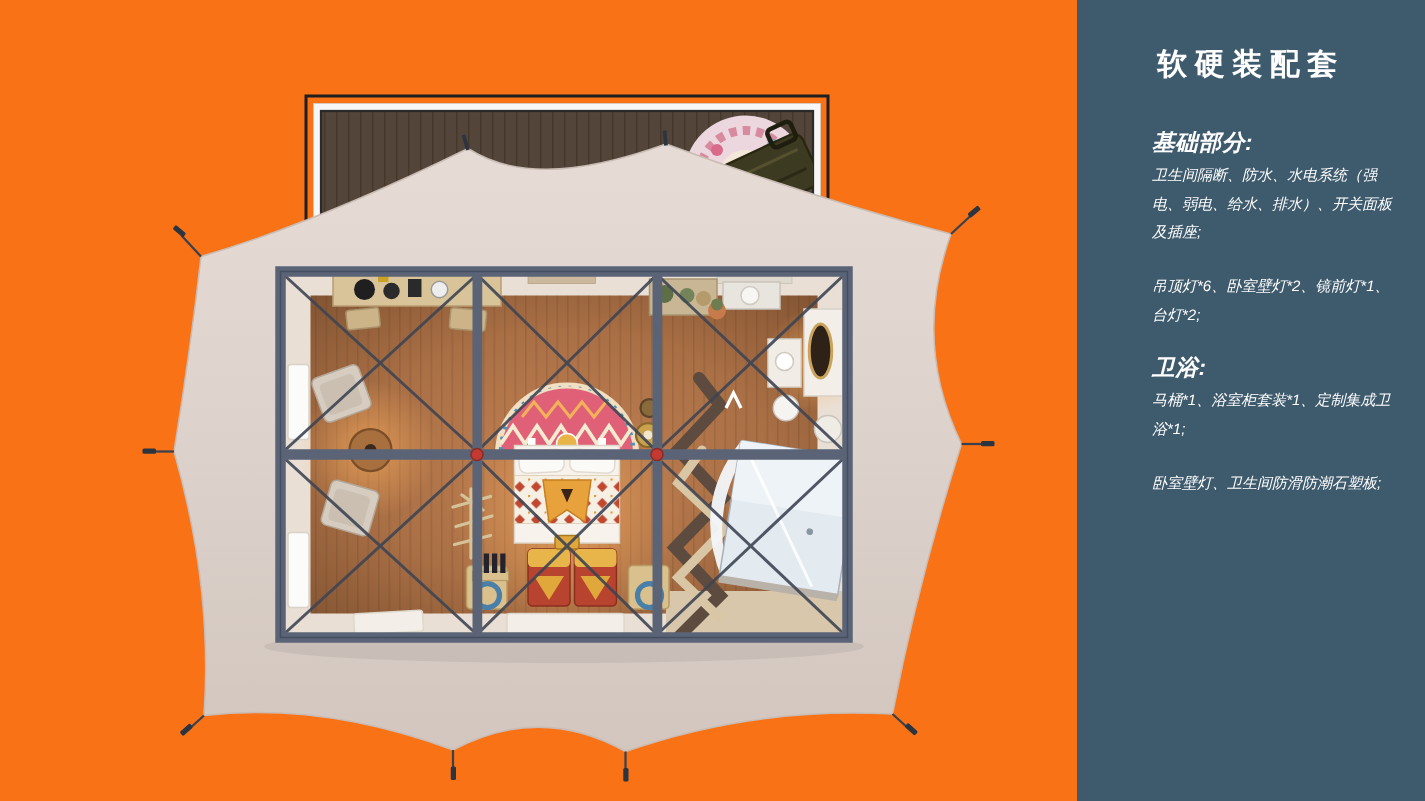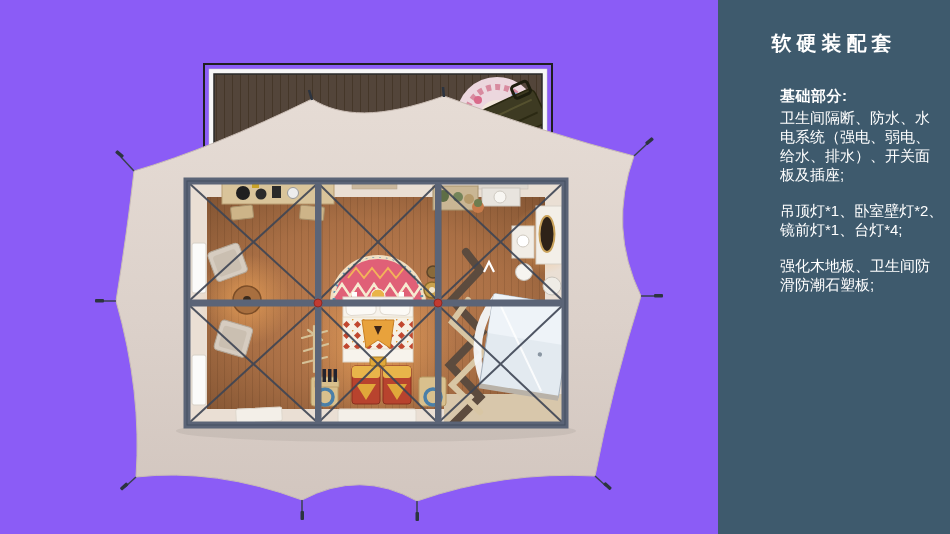--- a/index.html
+++ b/index.html
@@ -1,34 +1,34 @@
 <!DOCTYPE html>
 <html><head>
 <meta charset="utf-8">
 <style>
   html,body{margin:0;padding:0;background:#e9e9e9;}
   .stage{
     position:relative;width:950px;height:534px;overflow:hidden;
-    background:#8b5cf6;font-family:"Liberation Sans",sans-serif;
+    background:#f97316;font-family:"Liberation Sans",sans-serif;
   }
   .art{position:absolute;left:0;top:0;width:718px;height:534px;}
   .art svg{display:block;}
   .panel{
     position:absolute;left:718px;top:0;width:232px;height:534px;
     background:#3e5a6d;color:#ffffff;box-sizing:border-box;
     padding:30px 26px 0 44px;
   }
   .panel h1{
     margin:0 0 30px;font-size:20px;line-height:27px;font-weight:700;
     letter-spacing:5px;text-align:center;transform:translateX(-9px);
     white-space:nowrap;
   }
-  .sec{margin:0 18px 17px;}
+  .sec{margin:0 6px 17px;font-style:italic;}
   .sec h2{margin:0 0 4px;font-size:15px;line-height:17px;font-weight:700;letter-spacing:.5px;}
-  .sec p{margin:0;width:164px;font-size:15px;line-height:19px;letter-spacing:0;}
+  .sec p{margin:0;width:164px;font-size:10px;line-height:19px;letter-spacing:0;}
 </style>
 </head>
 <body>
 
 <div class="stage">
 
   <div class="art">
     <svg width="718" height="534" viewBox="0 0 718 534" xmlns="http://www.w3.org/2000/svg">
       <defs>
         <linearGradient id="canvasGrad" x1="0" y1="0" x2="0" y2="1">
@@ -320,24 +320,26 @@
 
     <div class="sec">
       <h2>基础部分:</h2>
       <p>卫生间隔断、防水、水电系统（强电、弱电、给水、排水）、开关面板及插座;</p>
     </div>
 
     <div class="sec">
     </div>
 
     <div class="sec">
-      <p>吊顶灯*1、卧室壁灯*2、镜前灯*1、台灯*4;</p>
-    </div>
-
-    <div class="sec">
-    </div>
-
-    <div class="sec">
-      <p>强化木地板、卫生间防滑防潮石塑板;</p>
+      <p>吊顶灯*6、卧室壁灯*2、镜前灯*1、台灯*2;</p>
+    </div>
+
+    <div class="sec">
+      <h2>卫浴:</h2>
+      <p>马桶*1、浴室柜套装*1、定制集成卫浴*1;</p>
+    </div>
+
+    <div class="sec">
+      <p>卧室壁灯、卫生间防滑防潮石塑板;</p>
     </div>
   </aside>
 
 </div>
 
 </body></html>

